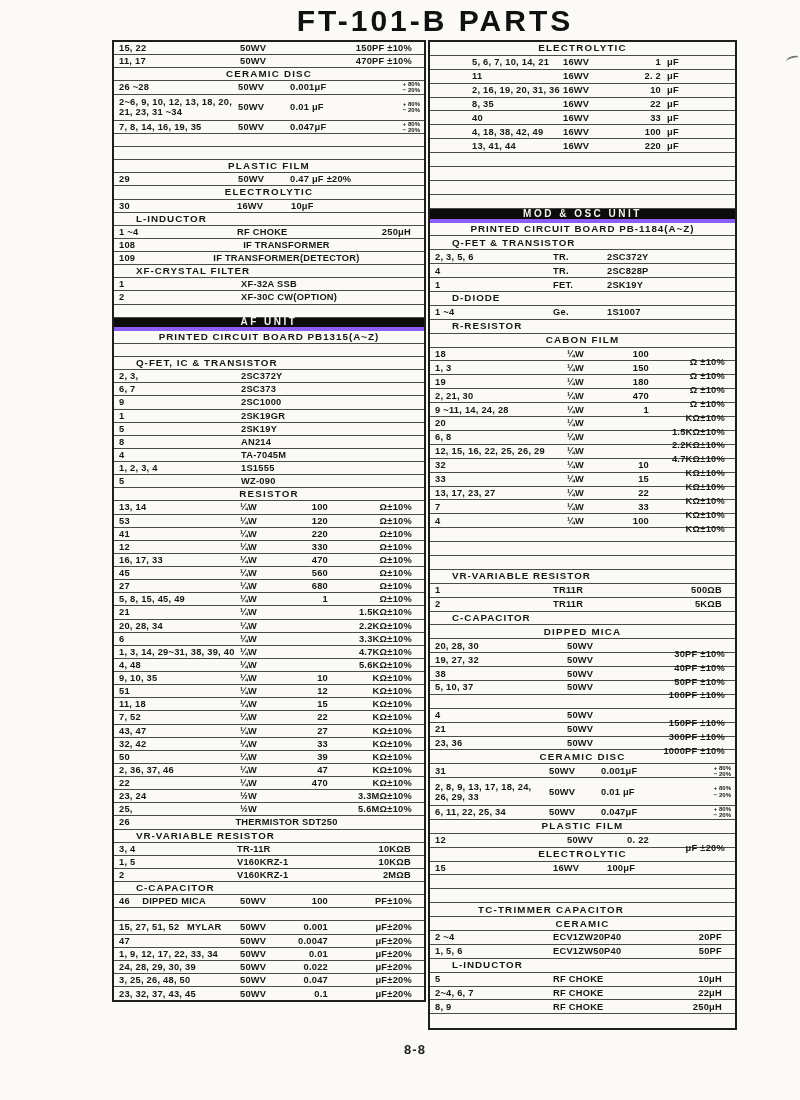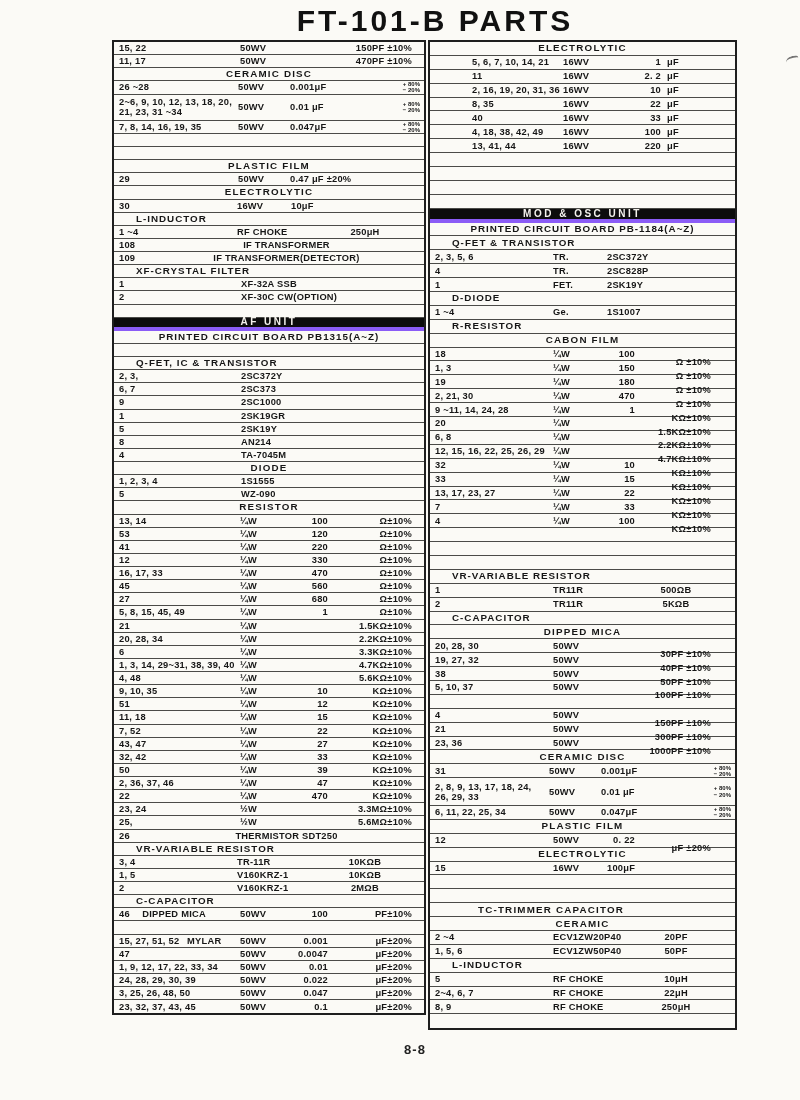--- a/index.html
+++ b/index.html
@@ -46,36 +46,36 @@
   .row.seci .lbl{padding-left:48px;font-size:9.8px;letter-spacing:1.2px;}
   .row.pcb .lbl{flex:1;text-align:center;font-size:9.8px;letter-spacing:1px;}
   .c{display:inline-block;}
   .c0{flex:1;padding-left:5px;white-space:pre-line;}
   
   .res .c1{width:46px;}
   .res .c2{width:42px;text-align:right;}
   .res .c3{width:84px;text-align:right;padding-right:12px;}
   #tbl-right .res .c1{width:44px;}
   #tbl-right .res .c2{width:38px;text-align:right;}
-  #tbl-right .res .c3{width:76px;text-align:right;padding-right:24px;margin-top:16px;}
+  #tbl-right .res .c3{width:76px;text-align:right;padding-right:10px;margin-top:16px;}
   
   .cap .c1{width:52px;}
   .cap .c2{width:86px;}
   .cap .c3{width:44px;text-align:right;padding-right:4px;}
   .stack{display:flex;flex-direction:column;align-items:flex-end;justify-content:center;
          font-size:6px;line-height:6.2px;letter-spacing:0;}
   
   .elec{padding-right:28px;padding-left:37px;}
   .elec .c1{width:58px;}
   .elec .c2{width:40px;text-align:right;}
   .elec .c3{width:40px;padding-left:6px;}
   
   .trio .c0{flex:0 0 118px;}
   .trio .c1{flex:1;}
-  .trio .c2{width:92px;text-align:center;padding-right:13px;}
+  .trio .c2{width:92px;text-align:right;padding-right:13px;}
   
   .trioL .c0{flex:0 0 118px;}
   .trioL .c1{width:54px;}
   .trioL .c2{flex:1;}
   
   .duo .c0{flex:0 0 122px;}
   .duo .c1{flex:1;}
   
   .duoc .c0{flex:0 0 60px;}
   .duoc .c1{flex:1;text-align:center;padding-right:30px;}
@@ -212,23 +212,20 @@
       <span class="c c1">2SK19Y</span>
     </div>
     <div class="row item duo">
       <span class="c c0">8</span>
       <span class="c c1">AN214</span>
     </div>
     <div class="row item duo">
       <span class="c c0">4</span>
       <span class="c c1">TA-7045M</span>
     </div>
-    <div class="row sec">
-      <span class="lbl">DIODE</span>
-    </div>
     <div class="row item duo">
       <span class="c c0">1, 2, 3, 4</span>
       <span class="c c1">1S1555</span>
     </div>
     <div class="row item duo">
       <span class="c c0">5</span>
       <span class="c c1">WZ-090</span>
     </div>
     <div class="row sec">
       <span class="lbl">RESISTOR</span>

